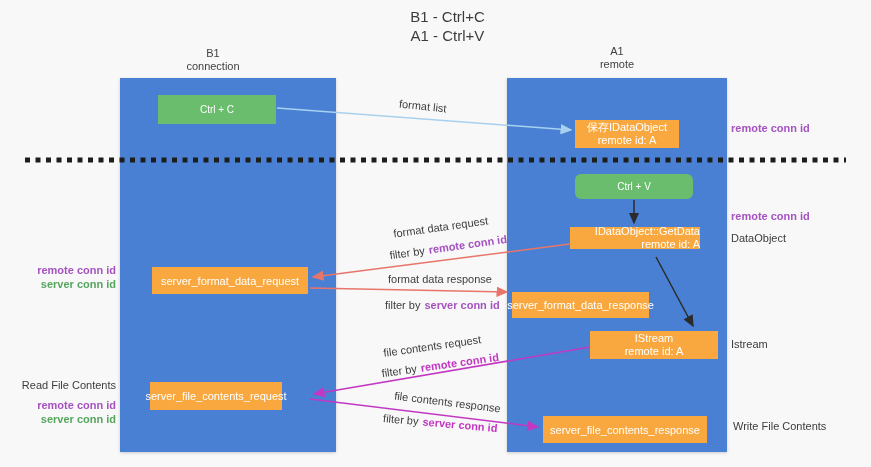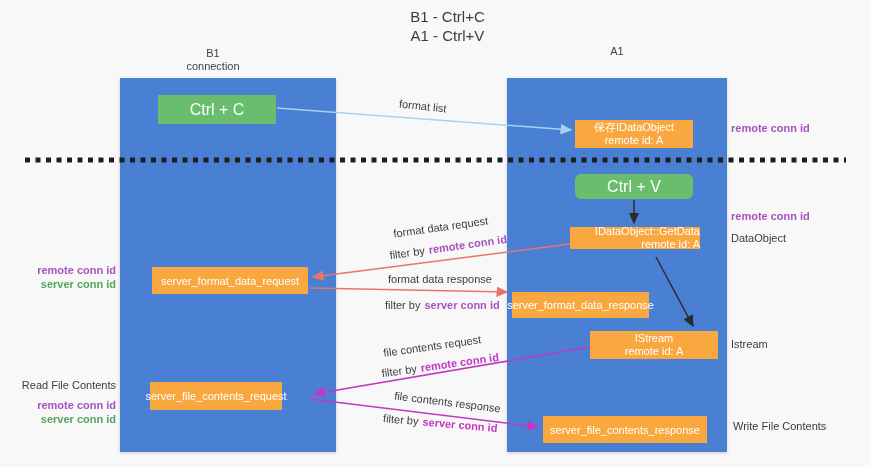--- a/index.html
+++ b/index.html
@@ -4,21 +4,21 @@
 <style>
   html,body{margin:0;padding:0;background:#f8f8f8;}
   .canvas{position:relative;width:871px;height:467px;background:#f8f8f8;overflow:hidden;
           font-family:"Liberation Sans",sans-serif;}
   .abs{position:absolute;}
   .title{top:7px;left:12px;width:871px;text-align:center;font-size:15px;line-height:19px;color:#3c3c3c;}
   .lane-hdr{text-align:center;font-size:11px;line-height:13px;color:#3f3f3f;width:216px;}
   .lane{background:#4a80d3;box-shadow:0 1px 3px rgba(0,0,0,0.18);}
   .node{display:flex;flex-direction:column;align-items:center;justify-content:center;
         color:#ffffff;text-align:center;white-space:nowrap;}
-  .node.green{background:#69bd6d;font-size:16px;}
+  .node.green{background:#69bd6d;font-size:10px;}
   .node.orange{background:#f9a840;font-size:11px;}
   .two-line{font-size:10px;line-height:13px;}
   .edge-label{white-space:nowrap;font-size:11px;color:#3d3d3d;}
   .side-label{white-space:nowrap;font-size:11px;color:#3c3c3c;}
   .left-col{left:8px;width:108px;text-align:right;}
   .c-purple{color:#a653c1;font-weight:bold;}
   .c-green{color:#55a55e;font-weight:bold;}
   .c-magenta{color:#c338c3;font-weight:bold;}
   .filter-first{margin-right:4px;}
   svg.overlay{position:absolute;left:0;top:0;width:871px;height:467px;pointer-events:none;}
@@ -33,20 +33,21 @@
     <div>B1 - Ctrl+C</div>
     <div>A1 - Ctrl+V</div>
   </div>
 
   <div class="abs lane-hdr z3" style="left:105px;top:47px;">
     <div>B1</div>
     <div>connection</div>
   </div>
   <div class="abs lane-hdr z3" style="left:509px;top:45px;">
     <div>A1</div>
+    <div>remote</div>
   </div>
 
   <div class="abs lane z1" style="left:120px;top:78px;width:216px;height:374px;"></div>
   <div class="abs lane z1" style="left:507px;top:78px;width:220px;height:374px;"></div>
 
   <svg class="overlay z2" viewBox="0 0 871 467">
     <defs>
       <marker id="ah-blue" markerWidth="8" markerHeight="7" refX="7" refY="3.5" orient="auto">
         <path d="M0,0 L8,3.5 L0,7 Z" fill="#a7d1ef"></path>
       </marker>
@@ -67,21 +68,21 @@
     <line x1="570" y1="244" x2="313" y2="277" stroke="#e8756a" stroke-width="1.5" marker-end="url(#ah-salmon)"></line>
     <line x1="310" y1="288" x2="507" y2="292" stroke="#e8756a" stroke-width="1.5" marker-end="url(#ah-salmon)"></line>
     <line x1="590" y1="347" x2="314" y2="394" stroke="#c338c3" stroke-width="1.5" marker-end="url(#ah-magenta)"></line>
     <line x1="310" y1="399" x2="538" y2="427" stroke="#c338c3" stroke-width="1.5" marker-end="url(#ah-magenta)"></line>
   </svg>
 
   <div class="abs node green z3" style="left:158px;top:95px;width:118px;height:29px;">
     <span>Ctrl + C</span>
   </div>
 
-  <div class="abs node orange two-line z3" style="left:575px;top:120px;width:118px;height:28px;">
+  <div class="abs node orange two-line z3" style="left:575px;top:120px;width:104px;height:28px;">
     <span>保存IDataObject</span>
     <span>remote id: A</span>
   </div>
 
   <div class="abs node green z3" style="left:575px;top:174px;width:118px;height:25px;border-radius:6px;">
     <span>Ctrl + V</span>
   </div>
 
   <div class="abs node orange two-line z3" style="left:570px;top:227px;width:130px;height:22px;align-items:flex-end;">
     <span>IDataObject::GetData</span>

